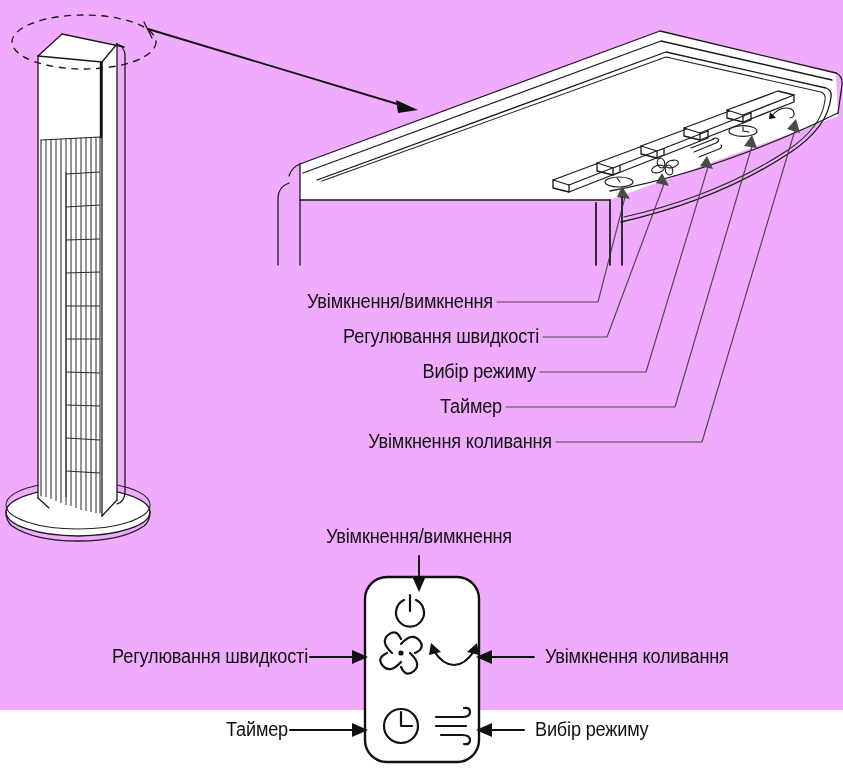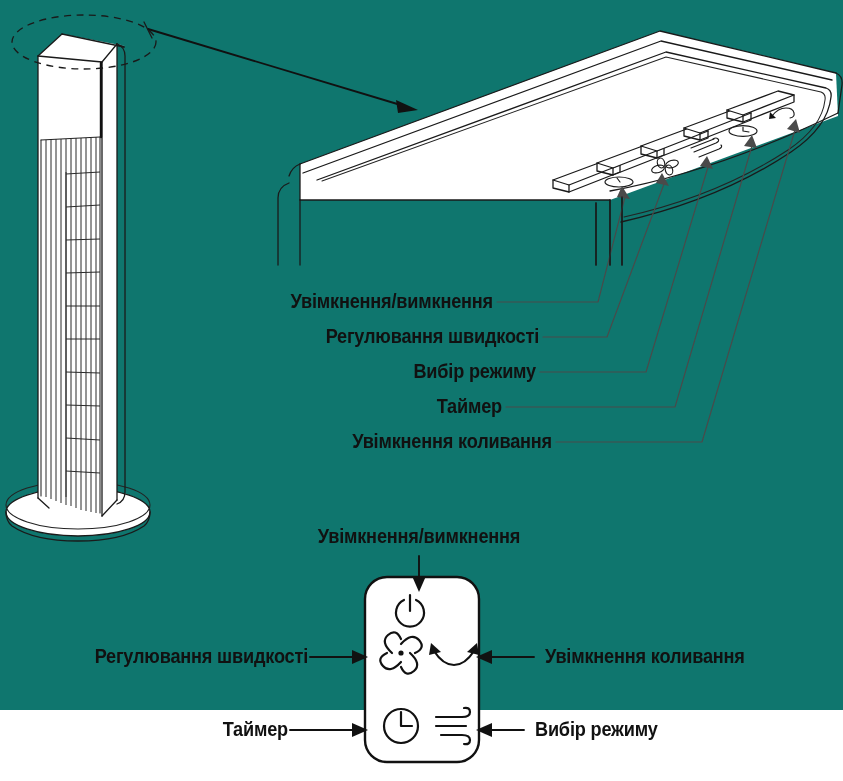--- a/index.html
+++ b/index.html
@@ -11,22 +11,21 @@
   body {
     font-family: "Liberation Sans", sans-serif;
     width: 843px;
     height: 781px;
     overflow: hidden;
   }
   #diagram {
     position: relative;
     width: 843px;
     height: 710px;
-    background: #0f766e;
-    font-weight: bold;
+    background: #f0abfc;
   }
   svg.layer {
     position: absolute;
     top: 0;
     left: 0;
     width: 843px;
     height: 781px;
   }
   .ln {
     fill: none;

